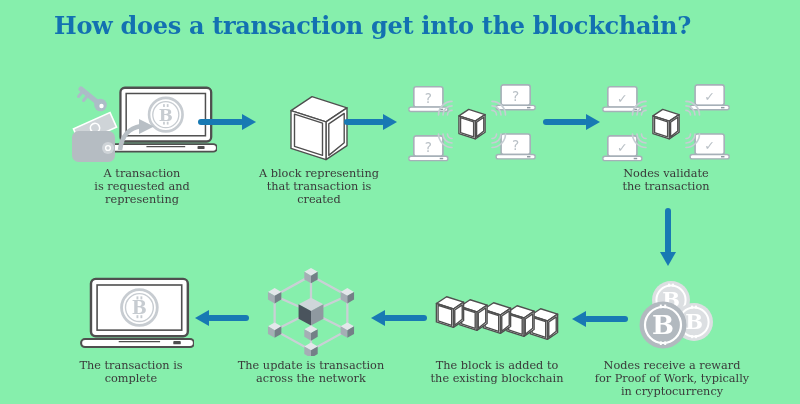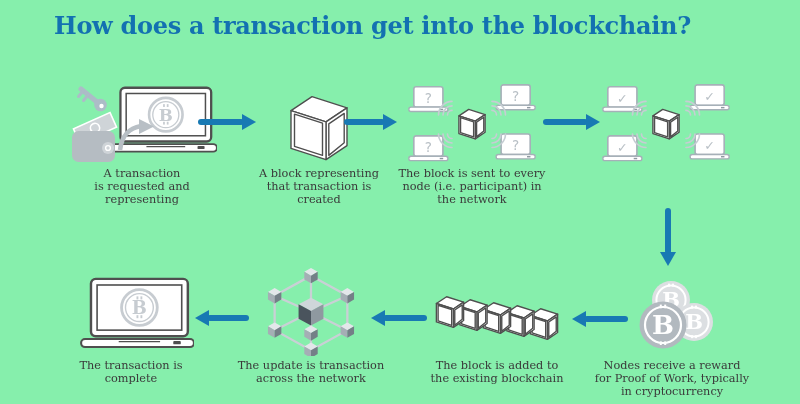--- a/index.html
+++ b/index.html
@@ -163,23 +163,20 @@
             </g>
           </g>
         <g>
             <g transform="translate(97,55) rotate(45)">
               <use href="#sym-wifi"></use>
             </g>
           </g>
         <use href="#sym-cube-wire" x="57" y="25" width="36" height="37.5"></use>
       </svg>
     </div>
-    <div class="caption">The block is sent to every
-node (i.e. participant) in
-the network</div>
   </div>
 
   <div class="step row1" style="left:571px;top:84px;width:190px">
     <div class="icon-box">
       <svg width="146" height="80" viewBox="0 0 150 88">
         <use href="#sym-mini-laptop" x="4" y="2" width="46" height="32"></use>
         <use href="#sym-mini-laptop" x="100" y="0" width="46" height="32"></use>
         <use href="#sym-mini-laptop" x="4" y="56" width="46" height="32"></use>
         <use href="#sym-mini-laptop" x="100" y="54" width="46" height="32"></use>
         <text x="27" y="20.5" text-anchor="middle" font-family="'DejaVu Sans',sans-serif" font-size="14" fill="#b9c0c6">✓</text>
@@ -202,20 +199,22 @@
             </g>
           </g>
         <g>
             <g transform="translate(97,55) rotate(45)">
               <use href="#sym-wifi"></use>
             </g>
           </g>
         <use href="#sym-cube-wire" x="57" y="25" width="36" height="37.5"></use>
       </svg>
     </div>
+    <div class="caption">Nodes validate
+the transaction</div>
   </div>
 
   <div class="step row2" style="left:577px;top:268px;width:190px">
     <div class="icon-box">
       <svg width="95" height="74" viewBox="0 0 95 74" style="margin-bottom:2px">
         <g>
           <circle cx="46" cy="20" r="19" fill="#dcdfe2"></circle>
           <circle cx="46" cy="20" r="14.6" fill="none" stroke="#ffffff" stroke-width="2"></circle>
           <rect x="43.1" y="3.6" width="1.8" height="3" fill="#ffffff"></rect>
             <rect x="47.1" y="3.6" width="1.8" height="3" fill="#ffffff"></rect>

